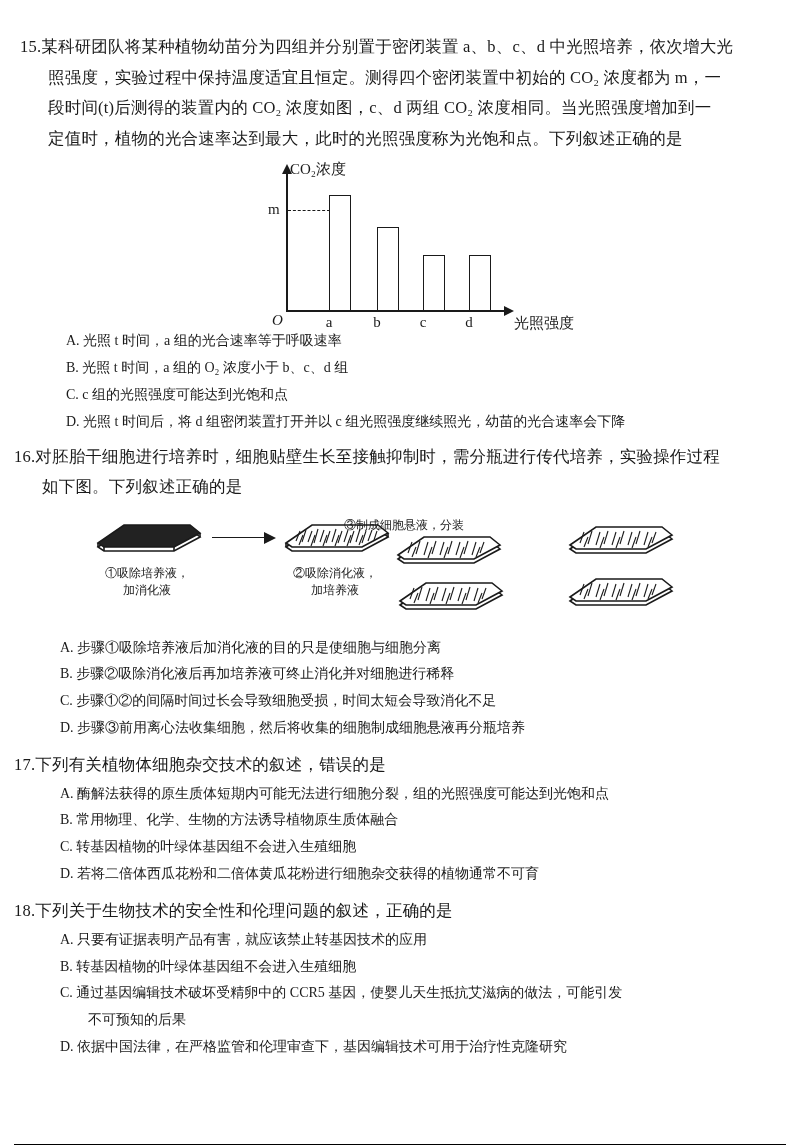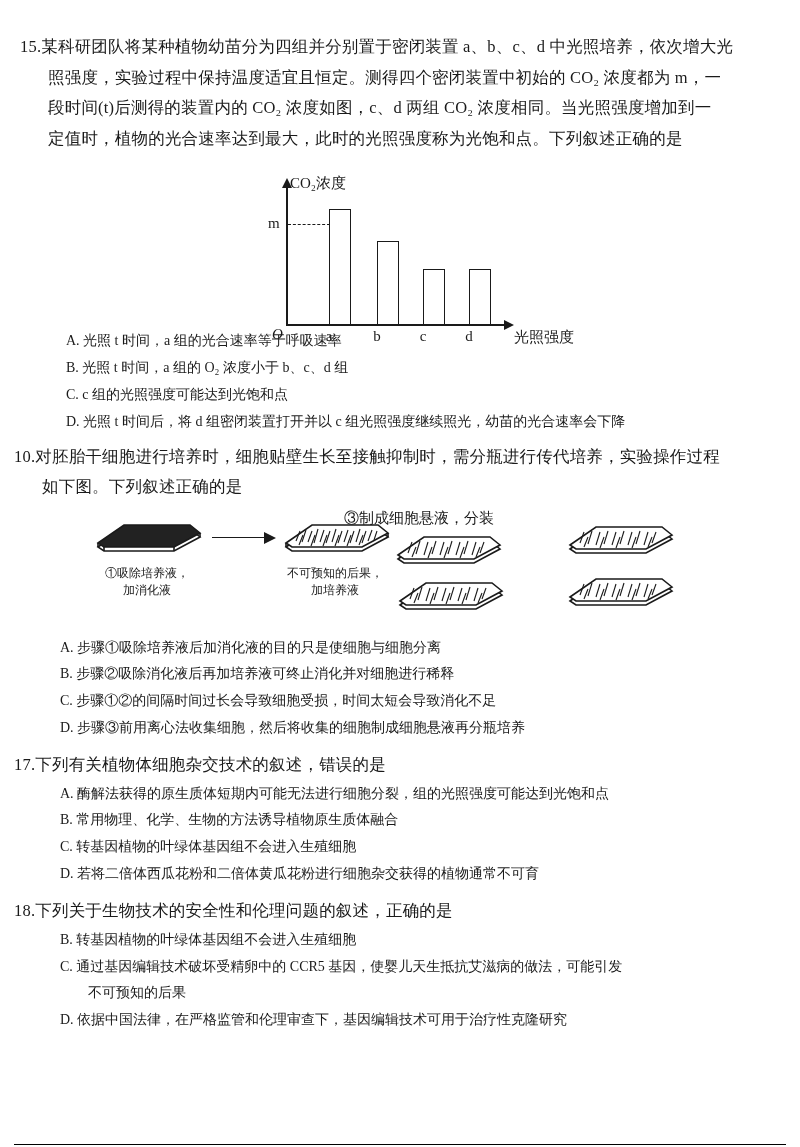--- a/index.html
+++ b/index.html
@@ -46,21 +46,21 @@
 
   
   .chart-wrap {
     position: relative;
     height: 168px;
     margin-top: 6px;
   }
   .chart {
     position: absolute;
     left: 248px;
-    top: 18px;
+    top: 4px;
     width: 290px;
     height: 168px;
   }
   .axis-y {
     position: absolute;
     left: 18px;
     top: 8px;
     width: 1.6px;
     height: 140px;
     background: #1a1a1a;
@@ -175,22 +175,23 @@
     position: absolute;
     right: -2px;
     top: -5px;
     width: 0; height: 0;
     border-top: 6px solid transparent;
     border-bottom: 6px solid transparent;
     border-left: 12px solid #1a1a1a;
   }
   .step3-text {
     position: absolute;
-    font-size: 15px;
+    font-size: 12px;
     white-space: nowrap;
+    margin-top: 8px;
   }
   .footer-rule {
     position: absolute;
     left: 14px;
     bottom: 34px;
     width: 772px;
     height: 1px;
     background: #000;
   }
 </style>
@@ -236,21 +237,21 @@
     <div class="opts">
       <div class="opt">A. 光照 t 时间，a 组的光合速率等于呼吸速率</div>
       <div class="opt">B. 光照 t 时间，a 组的 O₂ 浓度小于 b、c、d 组</div>
       <div class="opt">C. c 组的光照强度可能达到光饱和点</div>
       <div class="opt">D. 光照 t 时间后，将 d 组密闭装置打开并以 c 组光照强度继续照光，幼苗的光合速率会下降</div>
     </div>
   </div>
 
   <div class="q" style="margin-top:6px;">
     <div class="q-body">
-      <div><span>10.</span><span>对胚胎干细胞进行培养时，细胞贴壁生长至接触抑制时，需分瓶进行传代培养，实验操作过程</span></div>
+      <div><span>16.</span><span>对胚胎干细胞进行培养时，细胞贴壁生长至接触抑制时，需分瓶进行传代培养，实验操作过程</span></div>
       <div style="padding-left:28px;"><span>如下图。下列叙述正确的是</span></div>
     </div>
 
     <div class="fig16">
 
       <div class="flaskgrp" style="left:80px; top:4px;">
         <svg width="110" height="42" viewBox="0 0 110 42">
           <polygon points="4,30 30,12 96,12 106,20 80,34 10,34" fill="#ffffff" stroke="#1a1a1a" stroke-width="1.6"></polygon>
           <polygon points="4,26 30,8 96,8 106,16 80,30 10,30" fill="#222222" stroke="#1a1a1a" stroke-width="1.6"></polygon>
           <line x1="4" y1="26" x2="4" y2="30" stroke="#1a1a1a" stroke-width="1.6"></line>
@@ -290,21 +291,21 @@
             <line x1="41" y1="29" x2="45" y2="18"></line>
               <line x1="53" y1="29" x2="57" y2="18"></line>
             <line x1="65" y1="29" x2="69" y2="18"></line>
               <line x1="77" y1="28" x2="81" y2="18"></line>
           </g>
           <line x1="4" y1="26" x2="4" y2="30" stroke="#1a1a1a" stroke-width="1.6"></line>
           <line x1="106" y1="16" x2="106" y2="20" stroke="#1a1a1a" stroke-width="1.6"></line>
         </svg>
       </div>
       <div class="caption" style="left:226px; top:52px; width:190px;">
-        <div>不可预知的后果，</div>
+        <div>②吸除消化液，</div>
         <div>加培养液</div>
       </div>
 
       <div class="step3-text" style="left:330px; top:-4px;">③制成细胞悬液，分装</div>
 
       <div class="flaskgrp" style="left:380px; top:16px;">
         <svg width="110" height="42" viewBox="0 0 110 42">
           <polygon points="4,30 30,12 96,12 106,20 80,34 10,34" fill="#ffffff" stroke="#1a1a1a" stroke-width="1.6"></polygon>
           <polygon points="4,26 30,8 96,8 106,16 80,30 10,30" fill="#ffffff" stroke="#1a1a1a" stroke-width="1.6"></polygon>
           <g stroke="#1a1a1a" stroke-width="1.1">
@@ -415,20 +416,21 @@
       <div class="opt">C. 转基因植物的叶绿体基因组不会进入生殖细胞</div>
       <div class="opt">D. 若将二倍体西瓜花粉和二倍体黄瓜花粉进行细胞杂交获得的植物通常不可育</div>
     </div>
   </div>
 
   <div class="q" style="margin-top:8px;">
     <div class="q-body">
       <div><span>18.</span><span>下列关于生物技术的安全性和伦理问题的叙述，正确的是</span></div>
     </div>
     <div class="opts">
+      <div class="opt">A. 只要有证据表明产品有害，就应该禁止转基因技术的应用</div>
       <div class="opt">B. 转基因植物的叶绿体基因组不会进入生殖细胞</div>
       <div class="opt">C. 通过基因编辑技术破坏受精卵中的 CCR5 基因，使婴儿天生抵抗艾滋病的做法，可能引发</div>
       <div class="opt indent2">不可预知的后果</div>
       <div class="opt">D. 依据中国法律，在严格监管和伦理审查下，基因编辑技术可用于治疗性克隆研究</div>
     </div>
   </div>
 
   <div class="footer-rule"></div>
 
 </div>

